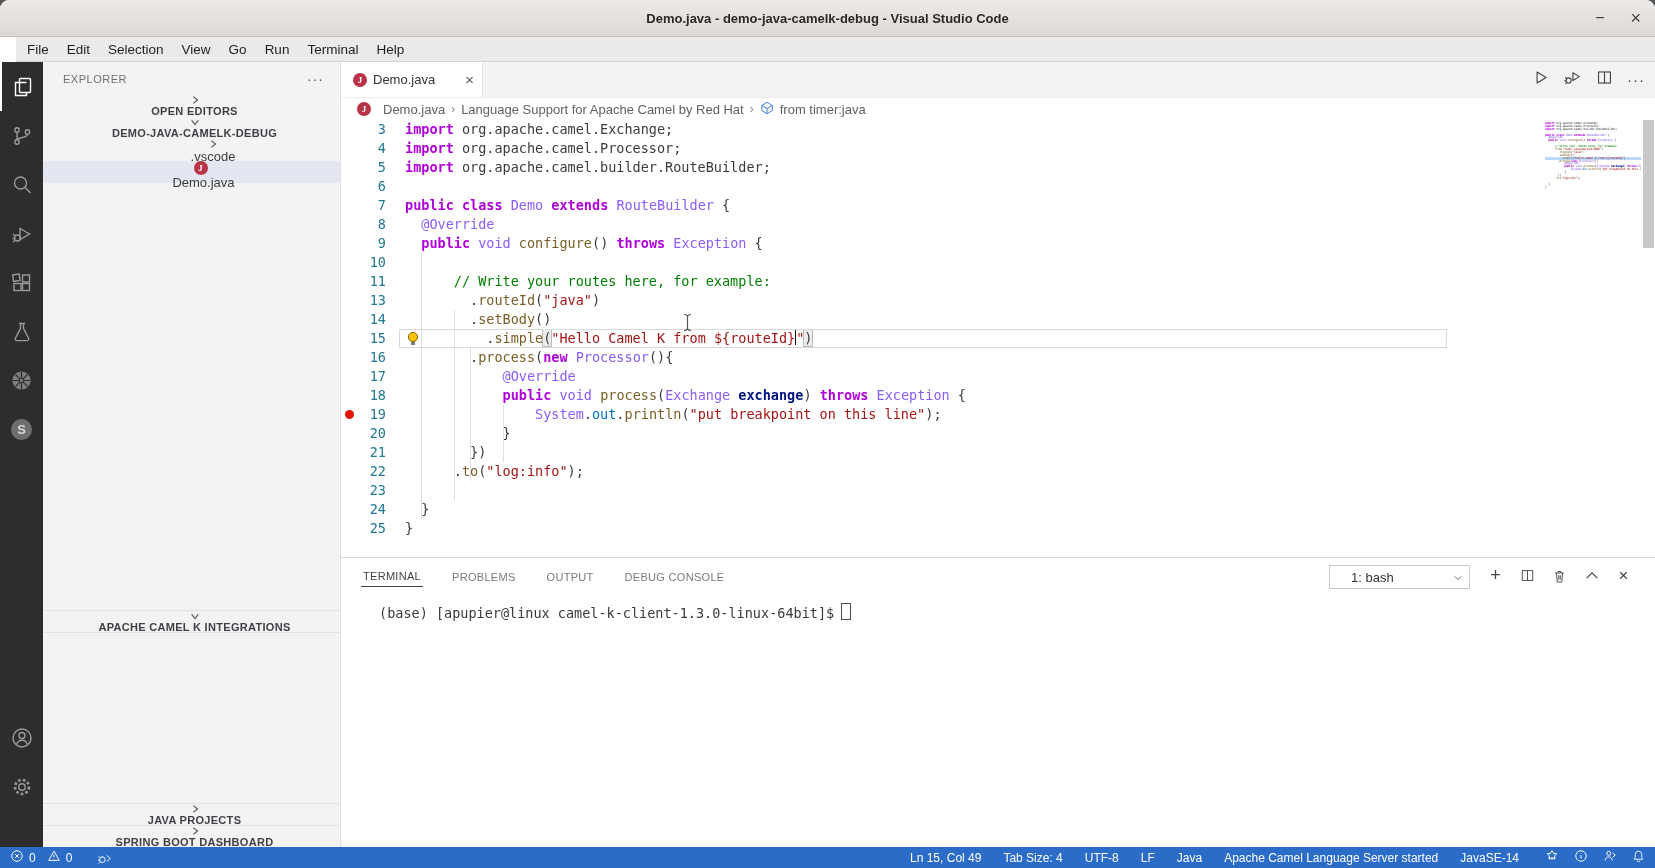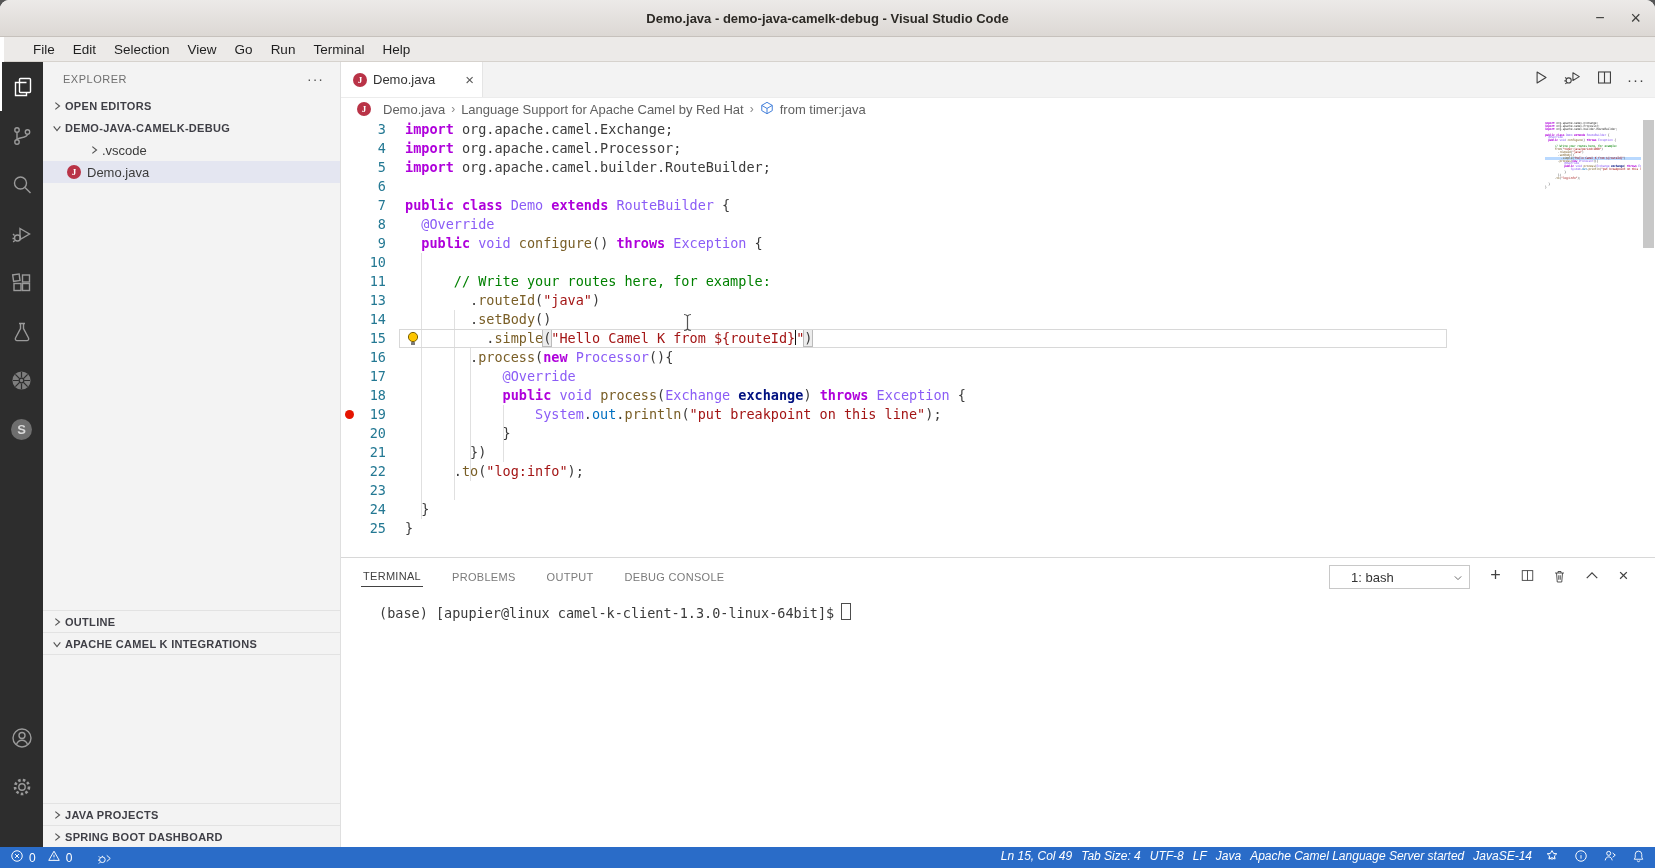--- a/index.html
+++ b/index.html
@@ -6,38 +6,38 @@
   #app{position:relative;width:1655px;height:868px;background:#fff;overflow:hidden;
        font-family:"Liberation Sans",sans-serif;border-radius:9px 9px 0 0;}
   
   .titlebar{position:absolute;top:0;left:0;right:0;height:36px;
     background:linear-gradient(#eceae8,#dcd8d4);border-bottom:1px solid #c6c1bc;
     display:flex;align-items:center;justify-content:center;}
   .titlebar .wtitle{font-size:13px;font-weight:bold;color:#2d2a26;}
   .win-controls{position:absolute;right:14px;top:0;height:36px;display:flex;align-items:center;gap:26px;color:#40403e;font-size:16px;}
   .win-controls span{cursor:default;line-height:1;}
   
-  .menubar{position:absolute;top:37px;left:4px;right:0;height:24px;background:#eceae8;
-    border-bottom:1px solid #d6d2cd;display:flex;align-items:center;padding-left:20px;}
+  .menubar{position:absolute;top:37px;left:16px;right:0;height:24px;background:#eceae8;
+    border-bottom:1px solid #d6d2cd;display:flex;align-items:center;padding-left:2px;}
   .menubar .mi{font-size:13.5px;color:#1f1f1f;padding:0 9px;}
   
   .main{position:absolute;top:62px;left:0;right:0;bottom:21px;display:flex;}
   
   .activitybar{width:43px;background:#2d2d2d;position:relative;flex:none;}
   .ab-icon{height:49px;display:flex;align-items:center;justify-content:center;color:#9a9a9a;}
   .ab-icon svg{stroke:#9a9a9a;fill:none;stroke-width:1.4;}
   .ab-icon.active{border-left:2px solid #fff;}
   .ab-icon.active svg{stroke:#fff;}
   .ab-bottom{position:absolute;bottom:36px;left:0;right:0;}
   .s-circle{width:21px;height:21px;border-radius:50%;background:#6e6e6e;color:#d9d9d9;display:flex;align-items:center;justify-content:center;font-size:13px;font-weight:bold;}
   
   .sidebar{width:297px;background:#f3f3f3;border-right:1px solid #dfdfdf;position:relative;flex:none;color:#3b3b3b;}
   .sb-header{height:33px;display:flex;align-items:center;padding:0 16px 0 20px;font-size:11px;letter-spacing:.5px;color:#6f6f6f;gap:16px;}
   .sb-header .dots{margin-left:auto;font-size:14px;color:#555;letter-spacing:1px;}
-  .sb-row{height:22px;display:flex;align-items:center;font-size:13px;}
+  .sb-row{height:22px;display:flex;align-items:center;font-size:13px;flex-direction:column;}
   .sb-row .chev{width:16px;display:flex;justify-content:center;color:#555;flex:none;}
   .sb-row.hdr{font-size:11px;font-weight:bold;color:#3f3f46;}
   .sb-row.hdr .lbl{letter-spacing:.3px;}
   .tree{position:absolute;top:33px;left:0;right:0;}
   .row-openeditors{padding-left:6px;}
   .row-project{padding-left:6px;}
   .row-vscode{padding-left:22px;margin-left:21px;}
   .row-demofile{padding-left:24px;background:#e4e6f1;}
   .jicon{width:14px;height:14px;border-radius:50%;background:#b93347;color:#fff;
     display:inline-flex;align-items:center;justify-content:center;
@@ -100,21 +100,21 @@
   .panel-actions svg{stroke:#424242;fill:none;stroke-width:1.2;}
   .terminal{padding:9px 0 0 38px;font-family:"DejaVu Sans Mono",monospace;font-size:13.5px;color:#3a3a3a;}
   .tcur{display:inline-block;width:8px;height:15px;border:1px solid #4d4d4d;vertical-align:-2px;margin-left:7px;}
   
   .statusbar{position:absolute;left:0;right:0;bottom:0;height:21px;background:#2a6cc8;color:#fff;
     display:flex;align-items:center;font-size:12px;padding:0 10px;box-sizing:border-box;}
   .statusbar svg{stroke:#fff;fill:none;stroke-width:1.1;}
   .sb-left{display:flex;align-items:center;gap:5px;}
   .sb-left .cnt{margin-right:6px;}
   .sb-left .dbg{margin-left:14px;display:flex;align-items:center;}
-  .sb-right{margin-left:auto;display:flex;align-items:flex-start;gap:9px;font-style:italic;}
+  .sb-right{margin-left:auto;display:flex;align-items:center;gap:22px;}
   .sb-right .sitem{white-space:nowrap;}
   .sb-right .icons{display:flex;gap:15px;align-items:center;margin-left:4px;}
 </style>
 </head>
 <body>
 
 <div id="app">
 
   <div class="titlebar">
     <span class="wtitle">Demo.java - demo-java-camelk-debug - Visual Studio Code</span>
@@ -237,28 +237,20 @@
               </svg>
             </span>
           <span>.vscode</span>
         </div>
         <div class="sb-row row-demofile">
           <span class="jicon">J</span>
           <span>Demo.java</span>
         </div>
       </div>
       <div class="mid-sections">
-        <div class="sb-row hdr">
-          <span class="chev">
-              <svg width="10" height="10" viewBox="0 0 12 12">
-                <path d="M4 2l5 4-5 4" fill="none" stroke="#555" stroke-width="1.4"></path>
-              </svg>
-            </span>
-          <span class="lbl">OUTLINE</span>
-        </div>
         <div class="sb-row hdr" style="border-bottom:1px solid #e2e2e2;">
           <span class="chev">
               <svg width="10" height="10" viewBox="0 0 12 12">
                 <path d="M2 4l4 5 4-5" fill="none" stroke="#555" stroke-width="1.4"></path>
               </svg>
             </span>
           <span class="lbl">APACHE CAMEL K INTEGRATIONS</span>
         </div>
       </div>
       <div class="bottom-sections">

